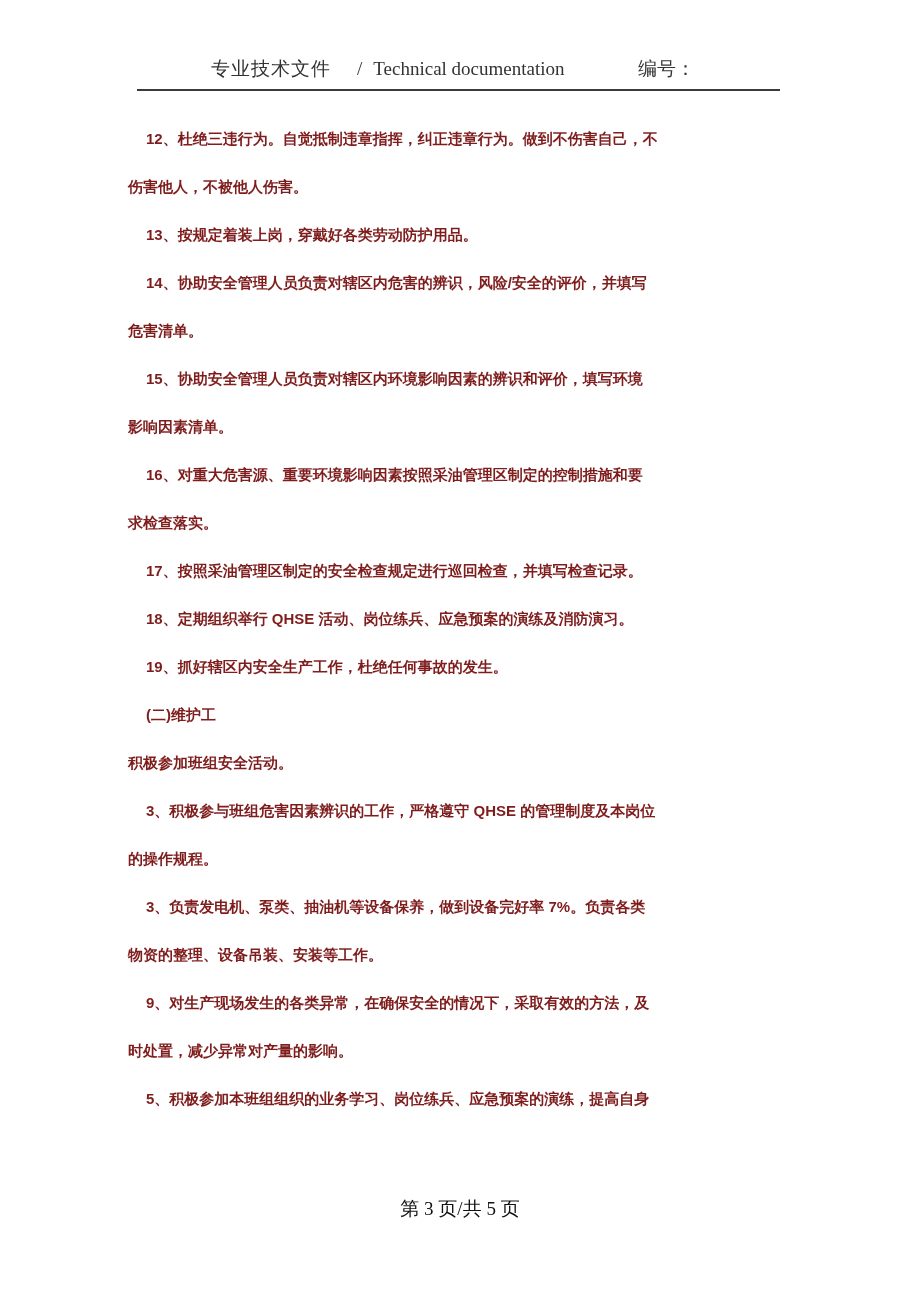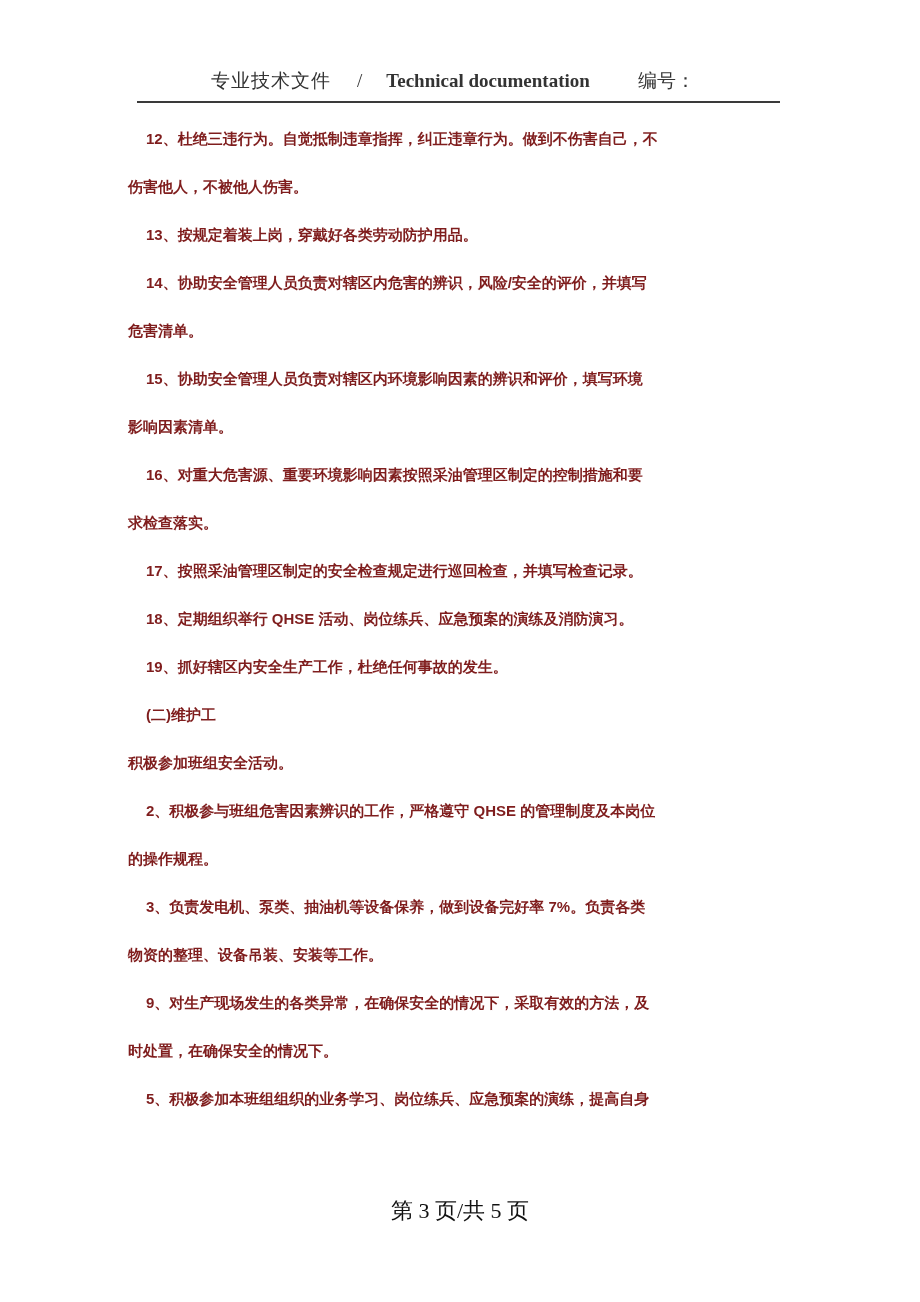--- a/index.html
+++ b/index.html
@@ -7,34 +7,34 @@
     position: relative;
     width: 920px;
     height: 1302px;
     background: #ffffff;
     overflow: hidden;
     font-family: "Liberation Sans", sans-serif;
   }
   .doc-header {
     position: absolute;
     left: 137px;
-    top: 68px;
+    top: 56px;
     width: 643px;
     display: flex;
     align-items: baseline;
     border-bottom: 2px solid #3a3a3a;
     padding-bottom: 7px;
     font-family: "Liberation Serif", serif;
     font-size: 19px;
     color: #333333;
     white-space: nowrap;
   }
   .doc-header .title-cn { margin-left: 74px; letter-spacing: 1px; }
   .doc-header .sep { margin-left: 26px; }
-  .doc-header .title-en { margin-left: 24px; font-weight: bold; }
+  .doc-header .title-en { margin-left: 11px; }
   .doc-header .num-label { margin-left: auto; margin-right: 85px; text-align: right; }
   .doc-body {
     position: absolute;
     left: 128px;
     top: 115px;
     width: 672px;
   }
   .line {
     height: 48px;
     line-height: 48px;
@@ -44,21 +44,21 @@
     white-space: nowrap;
   }
   .line.indent { padding-left: 18px; }
   .doc-footer {
     position: absolute;
     left: 0;
     top: 1196px;
     width: 100%;
     text-align: center;
     font-family: "Liberation Serif", serif;
-    font-size: 22px;
+    font-size: 19px;
     color: #111111;
   }
 </style>
 </head>
 <body>
 
 <div class="page">
 
   <div class="doc-header">
     <span class="title-cn">专业技术文件</span>
@@ -75,26 +75,26 @@
       <div class="line">危害清单。</div>
       <div class="line indent">15、协助安全管理人员负责对辖区内环境影响因素的辨识和评价，填写环境</div>
       <div class="line">影响因素清单。</div>
       <div class="line indent">16、对重大危害源、重要环境影响因素按照采油管理区制定的控制措施和要</div>
       <div class="line">求检查落实。</div>
       <div class="line indent">17、按照采油管理区制定的安全检查规定进行巡回检查，并填写检查记录。</div>
       <div class="line indent">18、定期组织举行 QHSE 活动、岗位练兵、应急预案的演练及消防演习。</div>
       <div class="line indent">19、抓好辖区内安全生产工作，杜绝任何事故的发生。</div>
       <div class="line indent">(二)维护工</div>
       <div class="line">积极参加班组安全活动。</div>
-      <div class="line indent">2、积极参与班组危害因素辨识的工作，严格遵守 QHSE 的管理制度及本岗位</div>
+      <div class="line indent">3、积极参与班组危害因素辨识的工作，严格遵守 QHSE 的管理制度及本岗位</div>
       <div class="line">的操作规程。</div>
       <div class="line indent">3、负责发电机、泵类、抽油机等设备保养，做到设备完好率 7%。负责各类</div>
       <div class="line">物资的整理、设备吊装、安装等工作。</div>
       <div class="line indent">9、对生产现场发生的各类异常，在确保安全的情况下，采取有效的方法，及</div>
-      <div class="line">时处置，在确保安全的情况下。</div>
+      <div class="line">时处置，减少异常对产量的影响。</div>
       <div class="line indent">5、积极参加本班组组织的业务学习、岗位练兵、应急预案的演练，提高自身</div>
     </div>
 
   <div class="doc-footer">
     <span>第 3 页/共 5 页</span>
   </div>
 
 </div>
 
 </body></html>

